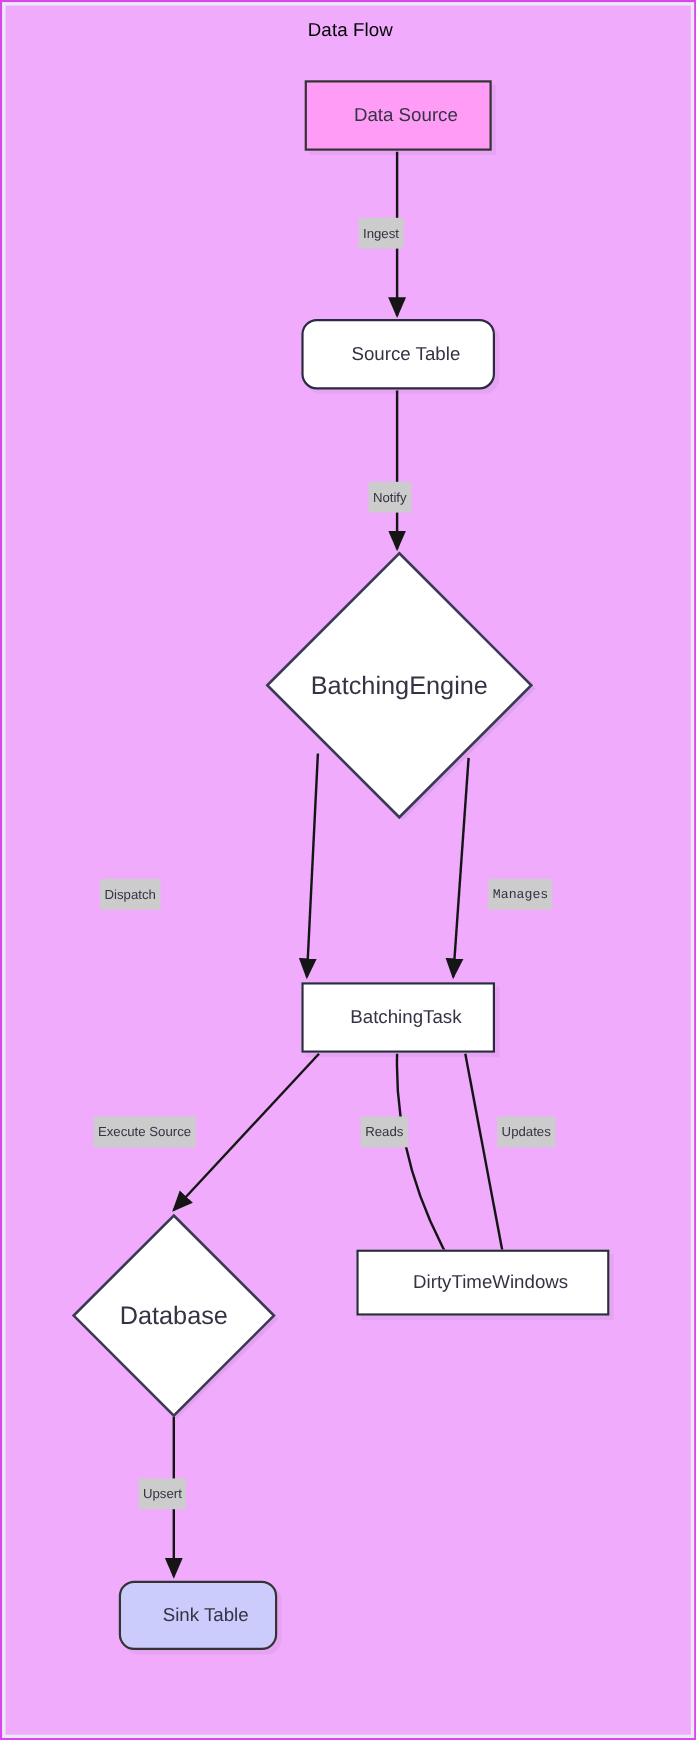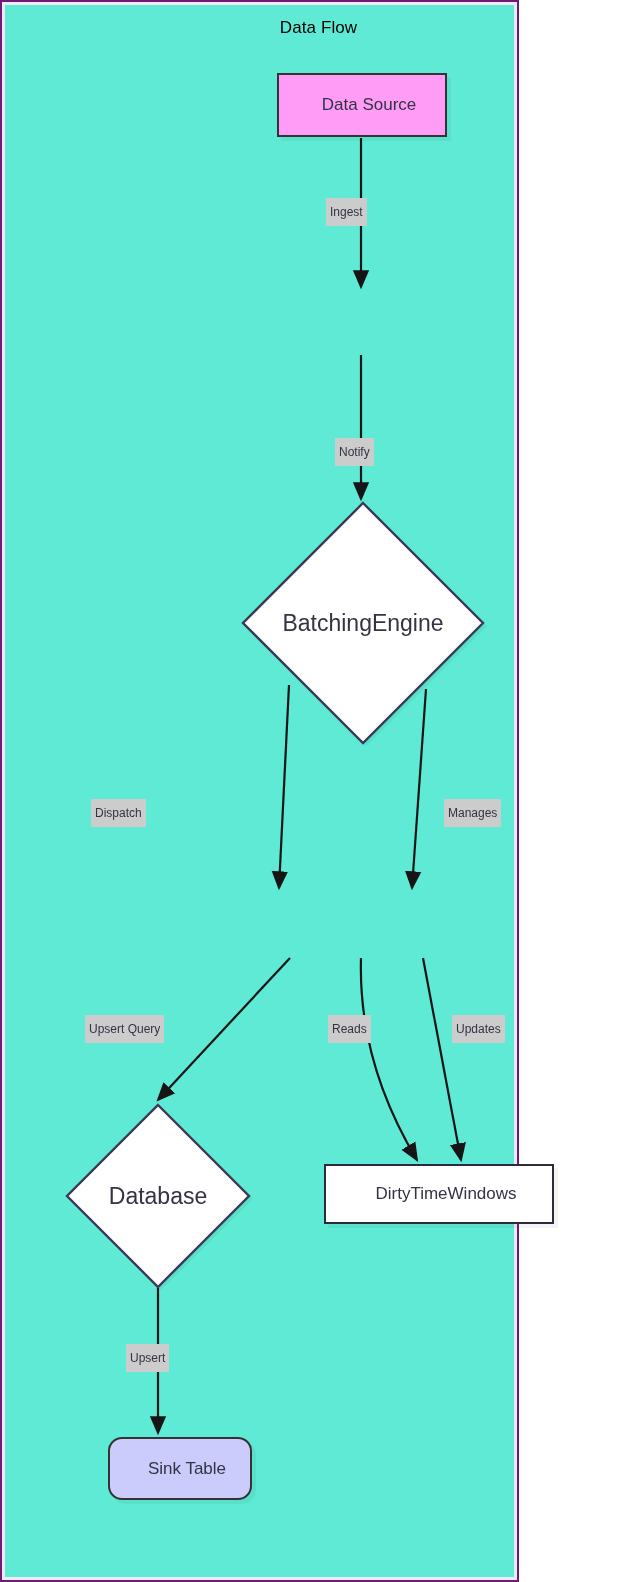--- a/index.html
+++ b/index.html
@@ -11,25 +11,25 @@
   body {
     width: 633px;
     height: 1582px;
     font-family: "Liberation Sans", sans-serif;
     overflow: hidden;
   }
   #diagram-frame {
     position: absolute;
     left: 0;
     top: 0;
-    width: 519px;
-    height: 1582px;
-    background: #5eead4;
+    width: 633px;
+    height: 1582px;
+    background: #f0abfc;
     box-sizing: border-box;
-    border: 2px solid #701a75;
+    border: 2px solid #d946ef;
     outline: 3px solid #eceaf6;
     outline-offset: -5px;
   }
   #canvas {
     position: absolute;
     left: 0;
     top: 0;
     width: 633px;
     height: 1582px;
   }
@@ -151,59 +151,65 @@
 
       <path class="edge-path" d="M421,956 L459,1158" marker-end="url(#arrowhead)"></path>
 
       <path class="edge-path" d="M156,1286 L156,1431" marker-end="url(#arrowhead)"></path>
     </svg>
 
     <div class="node node-rect highlight-source" style="left:275px; top:71px; width:170px; height:64px;">
       <span>Data Source</span>
     </div>
 
+    <div class="node node-round" style="left:272px; top:288px; width:176px; height:64px;">
+      <span>Source Table</span>
+    </div>
 
     <div class="node-diamond-wrap" style="left:240px; top:500px; width:242px; height:242px;">
       <svg width="242" height="242" viewBox="0 0 242 242">
         <polygon points="124,4 245,124 124,244 3,124" fill="rgba(0,0,0,0.05)" stroke="none"></polygon>
         <polygon points="121,1 241,121 121,241 1,121" fill="#ffffff" stroke="#3a3a55" stroke-width="2.4"></polygon>
       </svg>
       <div class="node-diamond-label">
         <span>BatchingEngine</span>
       </div>
     </div>
 
+    <div class="node node-rect" style="left:272px; top:891px; width:176px; height:64px;">
+      <span>BatchingTask</span>
+    </div>
 
     <div class="node-diamond-wrap" style="left:64px; top:1102px; width:184px; height:184px;">
       <svg width="184" height="184" viewBox="0 0 184 184">
         <polygon points="95,4 187,95 95,186 3,95" fill="rgba(0,0,0,0.05)" stroke="none"></polygon>
         <polygon points="92,1 183,92 92,183 1,92" fill="#ffffff" stroke="#3a3a55" stroke-width="2.4"></polygon>
       </svg>
       <div class="node-diamond-label">
         <span>Database</span>
       </div>
     </div>
 
-    <div class="node node-rect" style="left:322px; top:1162px; width:230px; height:60px;text-align:right;">
+    <div class="node node-rect" style="left:322px; top:1134px; width:230px; height:60px;text-align:right;">
       <span>DirtyTimeWindows</span>
     </div>
 
     <div class="node node-round highlight-sink" style="left:84px; top:1435px; width:144px; height:63px;margin-left:22px;">
       <span>Sink Table</span>
     </div>
 
     <div class="edge-label" style="left:324px; top:196px;">Ingest</div>
 
     <div class="edge-label" style="left:333px; top:412px;margin-top:24px;">Notify</div>
 
     <div class="edge-label" style="left:89px; top:797px;">Dispatch</div>
 
-    <div class="edge-label" style="left:442px; top:797px;">Manages</div>
-
-    <div class="edge-label" style="left:83px; top:1013px;">Upsert Query</div>
+    <div class="edge-label" style="left:442px; top:797px;font-family:Liberation Mono, monospace;">Manages</div>
+
+    <div class="edge-label" style="left:83px; top:1013px;">Execute Source</div>
 
     <div class="edge-label" style="left:326px; top:1013px;">Reads</div>
 
     <div class="edge-label" style="left:450px; top:1013px;">Updates</div>
 
     <div class="edge-label" style="left:124px; top:1342px;">Upsert</div>
 
   </div>
 </div>
 

